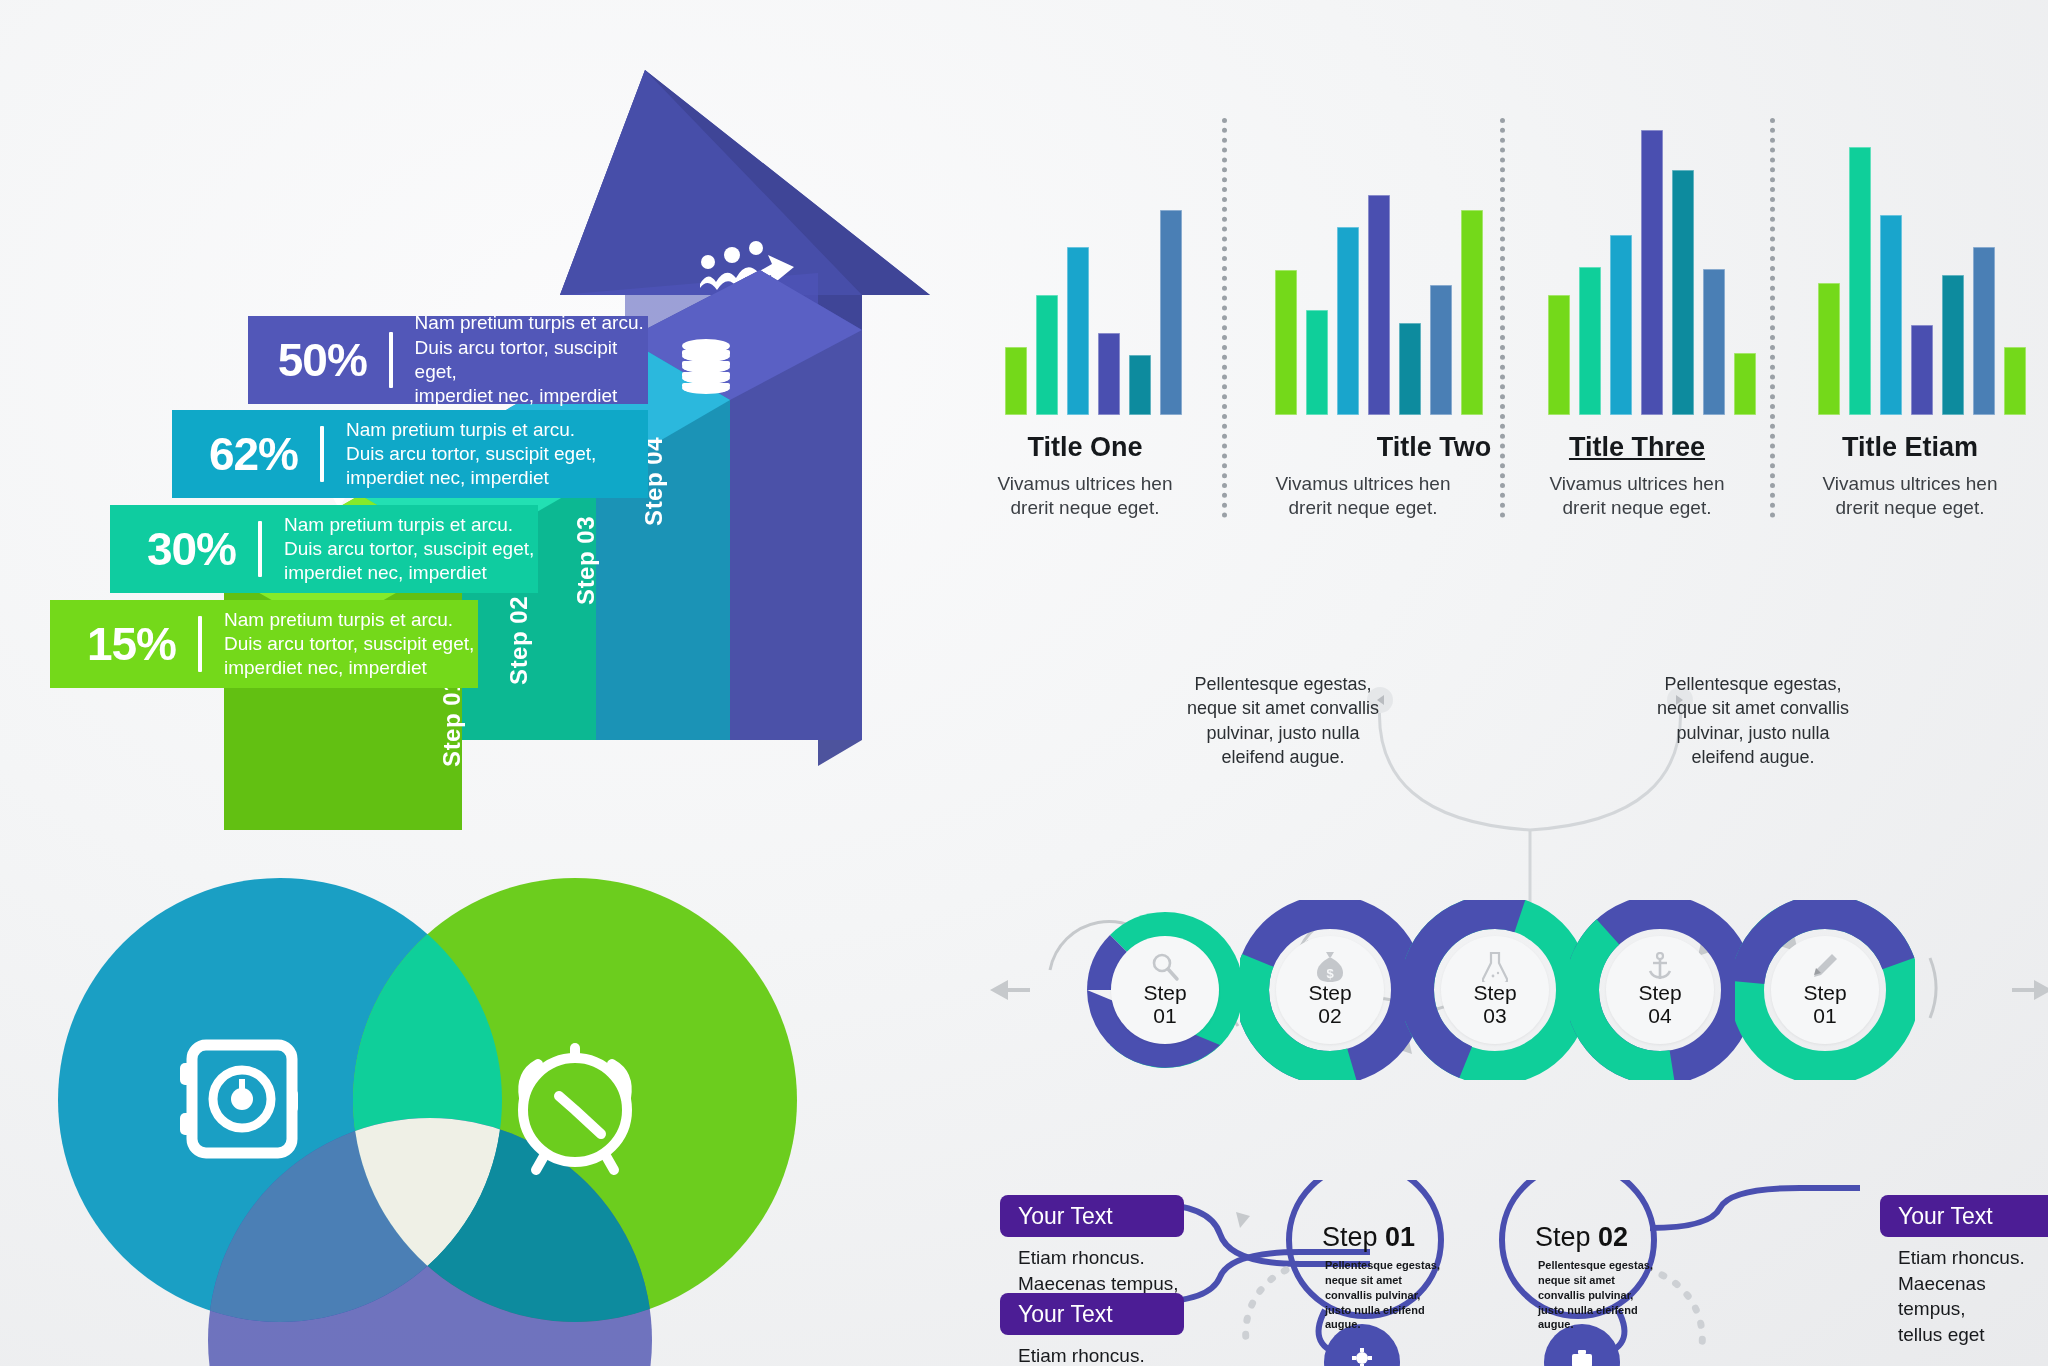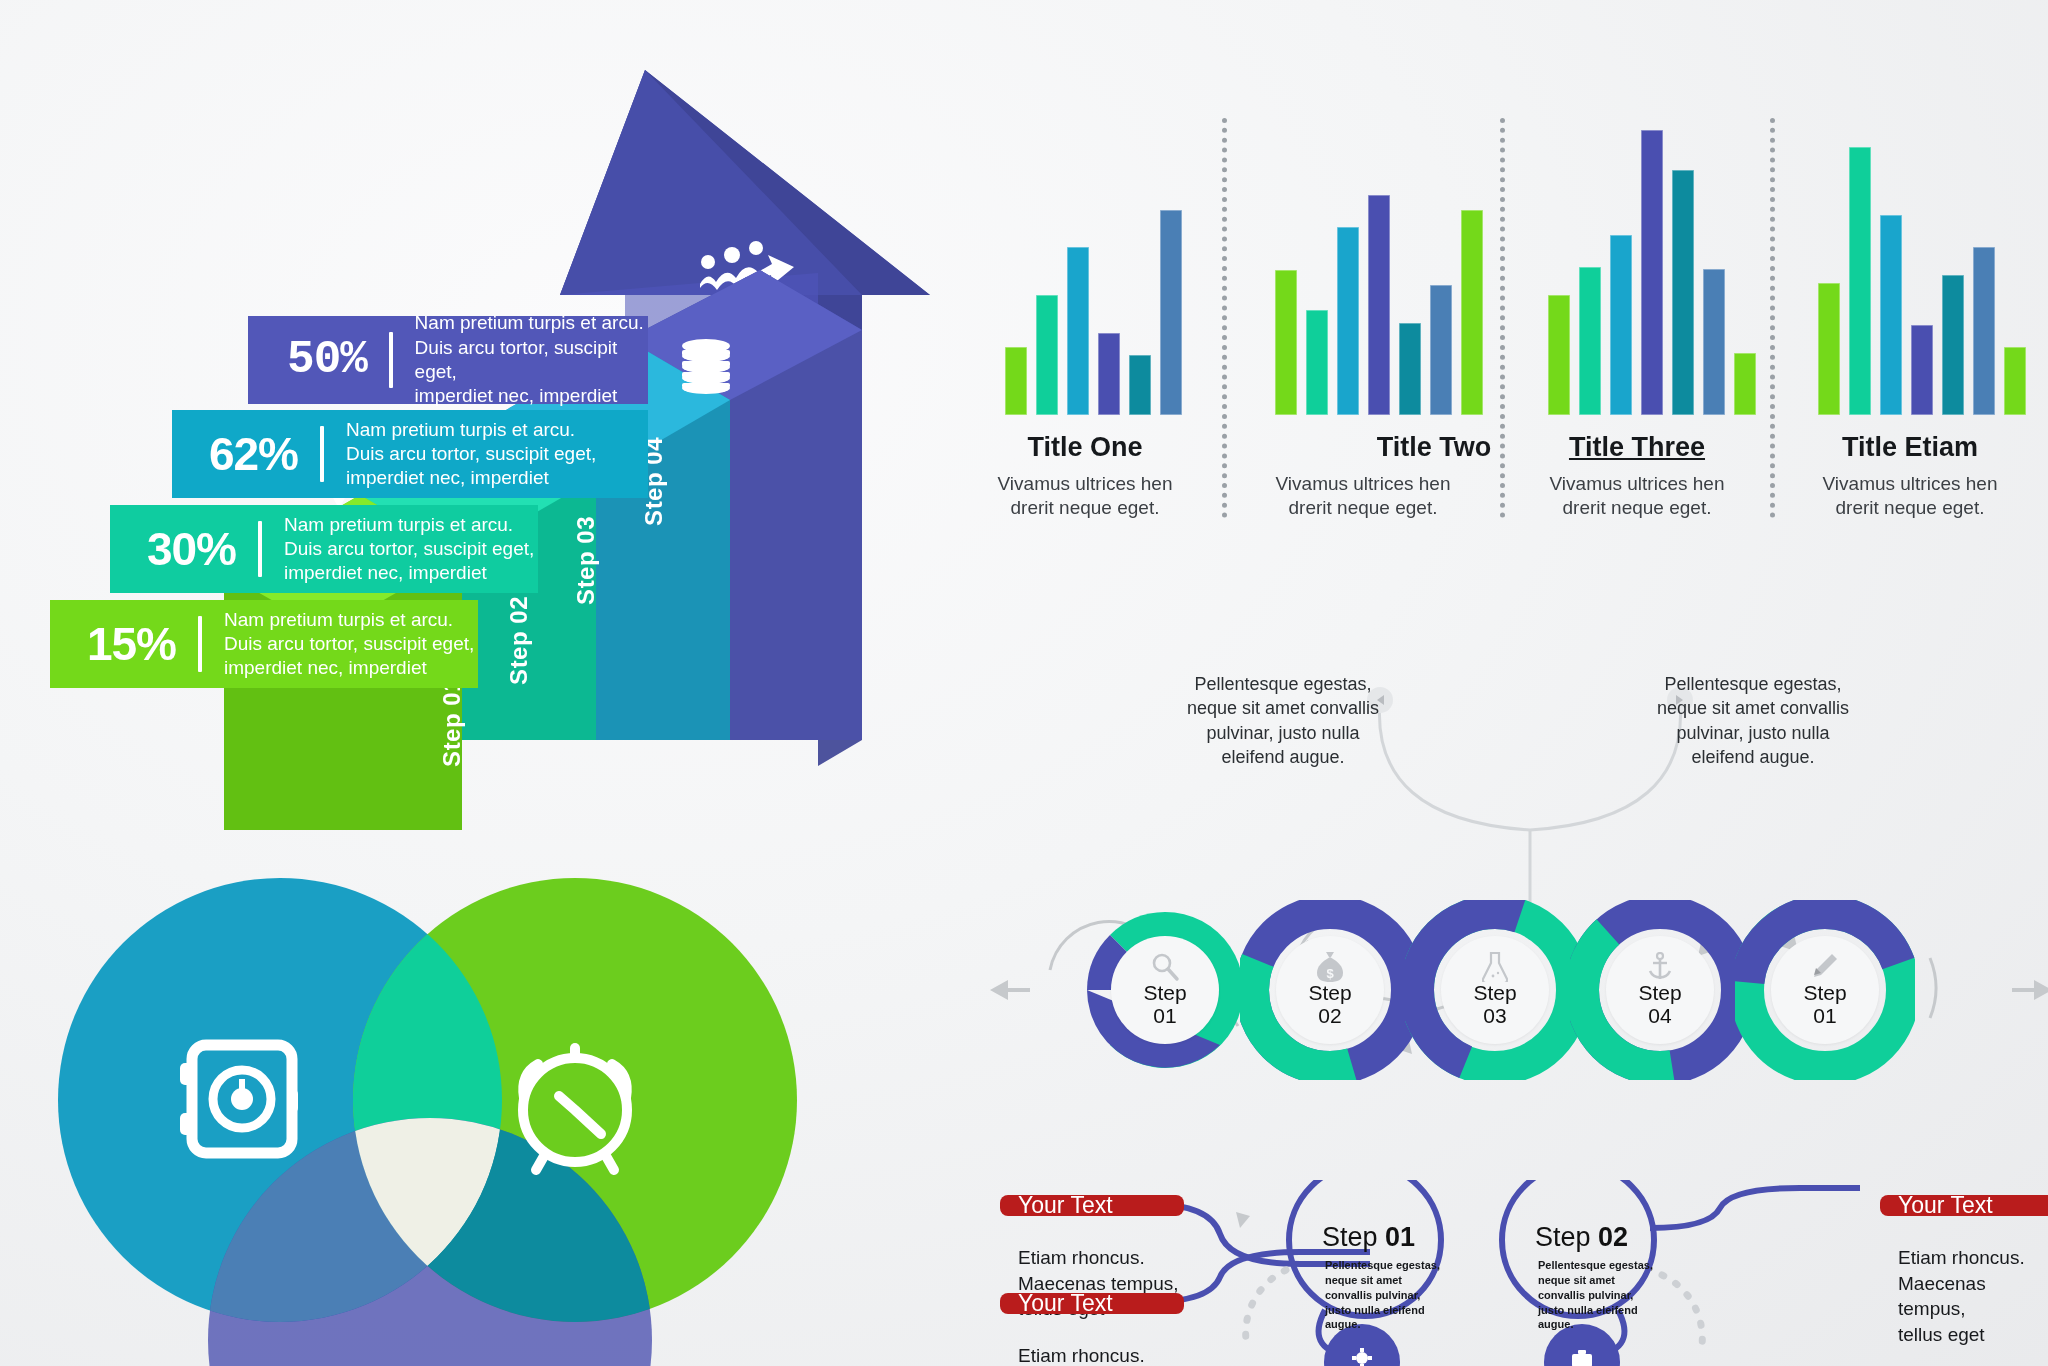--- a/index.html
+++ b/index.html
@@ -55,22 +55,22 @@
   .ring-inner{
     position:absolute;left:36px;top:36px;width:108px;height:108px;border-radius:50%;
     background:#f6f7f8;display:flex;flex-direction:column;align-items:center;justify-content:center;
     box-shadow:0 1px 3px rgba(0,0,0,.06);
   }
   .ring-step{font-size:21px;color:#111;line-height:1.05;text-align:center;font-weight:normal;}
   .ring-num{font-size:21px;color:#111;text-align:center;}
 
   
   .yt-chip{
-    position:absolute;background:#b91c1c;color:#fff;border-radius:8px;
-    display:flex;align-items:center;padding:0 18px;font-size:23px;height:21px;
+    position:absolute;background:#4c1d95;color:#fff;border-radius:8px;
+    display:flex;align-items:center;padding:0 18px;font-size:23px;height:42px;
   }
   .yt-body{position:absolute;font-size:19px;color:#17191c;line-height:1.35;}
   .mm-step{position:absolute;font-size:27px;color:#111;font-weight:normal;}
   .mm-step b{font-weight:bold;}
   .mm-note{position:absolute;font-size:11px;color:#15171a;line-height:1.35;width:130px;font-weight:bold;}
 </style>
 </head>
 <body>
 
 <div class="stage">
@@ -141,21 +141,21 @@
       <text x="21" y="46" font-size="22" font-weight="bold" text-anchor="middle" fill="#74d91a" font-family="'Liberation Sans',sans-serif">$</text>
     </g>
   </svg>
 
   <div class="step-label" style="left:640px;top:437px;transform:rotate(-90deg) translate(-100%,0);">Step 04</div>
   <div class="step-label" style="left:572px;top:516px;transform:rotate(-90deg) translate(-100%,0);">Step 03</div>
   <div class="step-label" style="left:505px;top:596px;transform:rotate(-90deg) translate(-100%,0);">Step 02</div>
   <div class="step-label" style="left:438px;top:678px;transform:rotate(-90deg) translate(-100%,0);">Step 01</div>
 
   <div class="pct-band" style="left:248px;top:316px;width:400px;height:88px;background:#5257b8;padding-left:20px;">
-    <div class="pct-num" style="width:106px;font-family:Liberation Mono, monospace;">50%</div>
+    <div class="pct-num" style="width:106px;">50%</div>
     <div class="pct-rule" style="height:56px;"></div>
     <div class="pct-txt">
       <div>Nam pretium turpis et arcu.</div>
       <div>Duis arcu tortor, suscipit eget,</div>
       <div>imperdiet nec, imperdiet</div>
     </div>
   </div>
 
   <div class="pct-band" style="left:172px;top:410px;width:476px;height:88px;background:#0fa8c8;padding-left:20px;">
     <div class="pct-num" style="width:106px;">62%</div>

